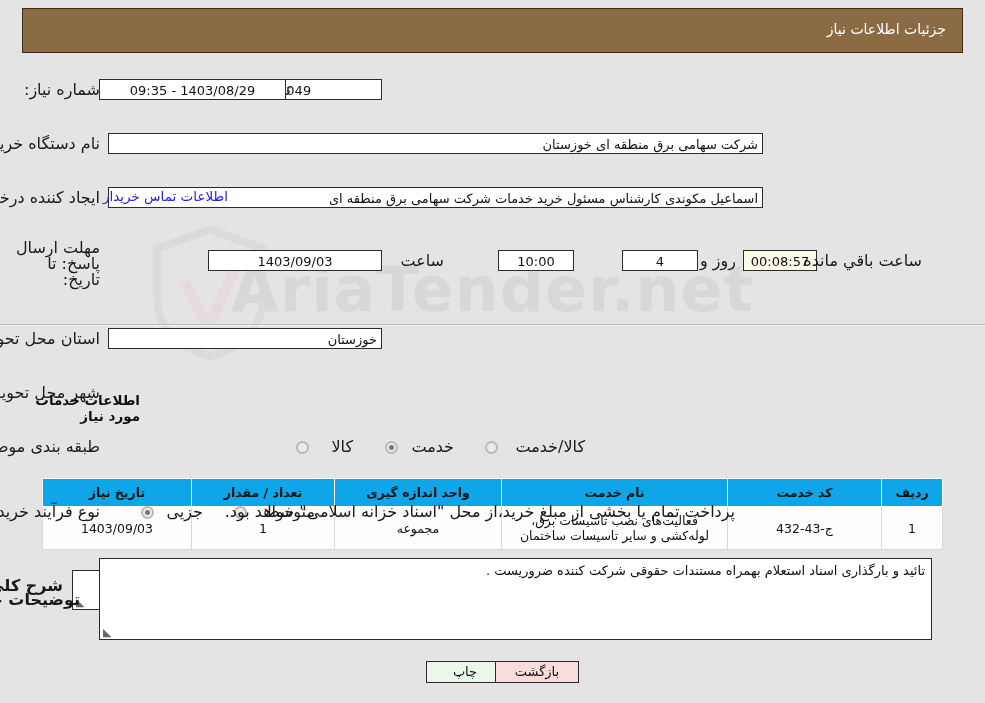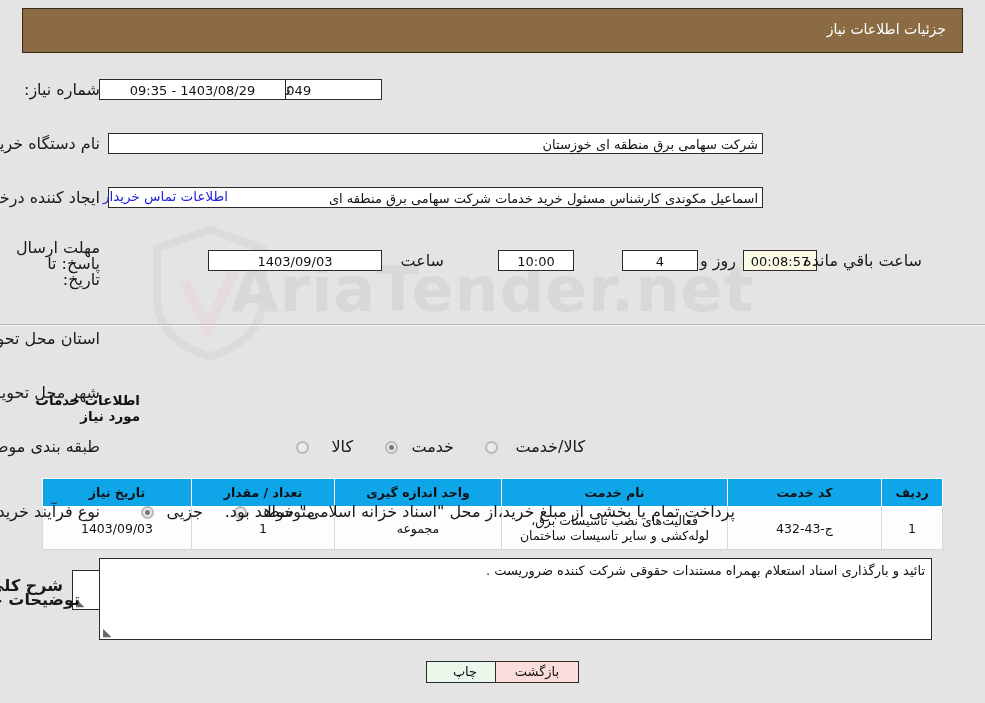--- a/index.html
+++ b/index.html
@@ -251,20 +251,21 @@
       <span class="lbl" style="right:541px; top:105px;">ساعت</span>
       <div class="fld center" style="right:411px; top:104px; width:76px;">10:00</div>
       <div class="fld center" style="right:287px; top:104px; width:76px;">4</div>
       <span class="lbl" style="right:249px; top:105px;">روز و</span>
       <div class="fld timer" style="right:168px; top:104px; width:74px;">00:08:57</div>
       <span class="lbl" style="right:63px; top:105px;">ساعت باقي مانده</span>
     </div>
 
     <div class="row">
       <span class="lbl" style="right:885px; top:143px;">استان محل تحویل:</span>
+      <div class="fld right" style="right:603px; top:142px; width:274px;">خوزستان</div>
     </div>
 
     <div class="row">
       <span class="lbl" style="right:885px; top:169px;">شهر محل تحویل:</span>
     </div>
 
     <div class="row">
       <span class="lbl" style="right:885px; top:195px;">طبقه بندی موضوعی:</span>
       <span class="radio" style="right:676px; top:199px;"></span>
       <span class="lbl" style="right:632px; top:195px;">کالا</span>

